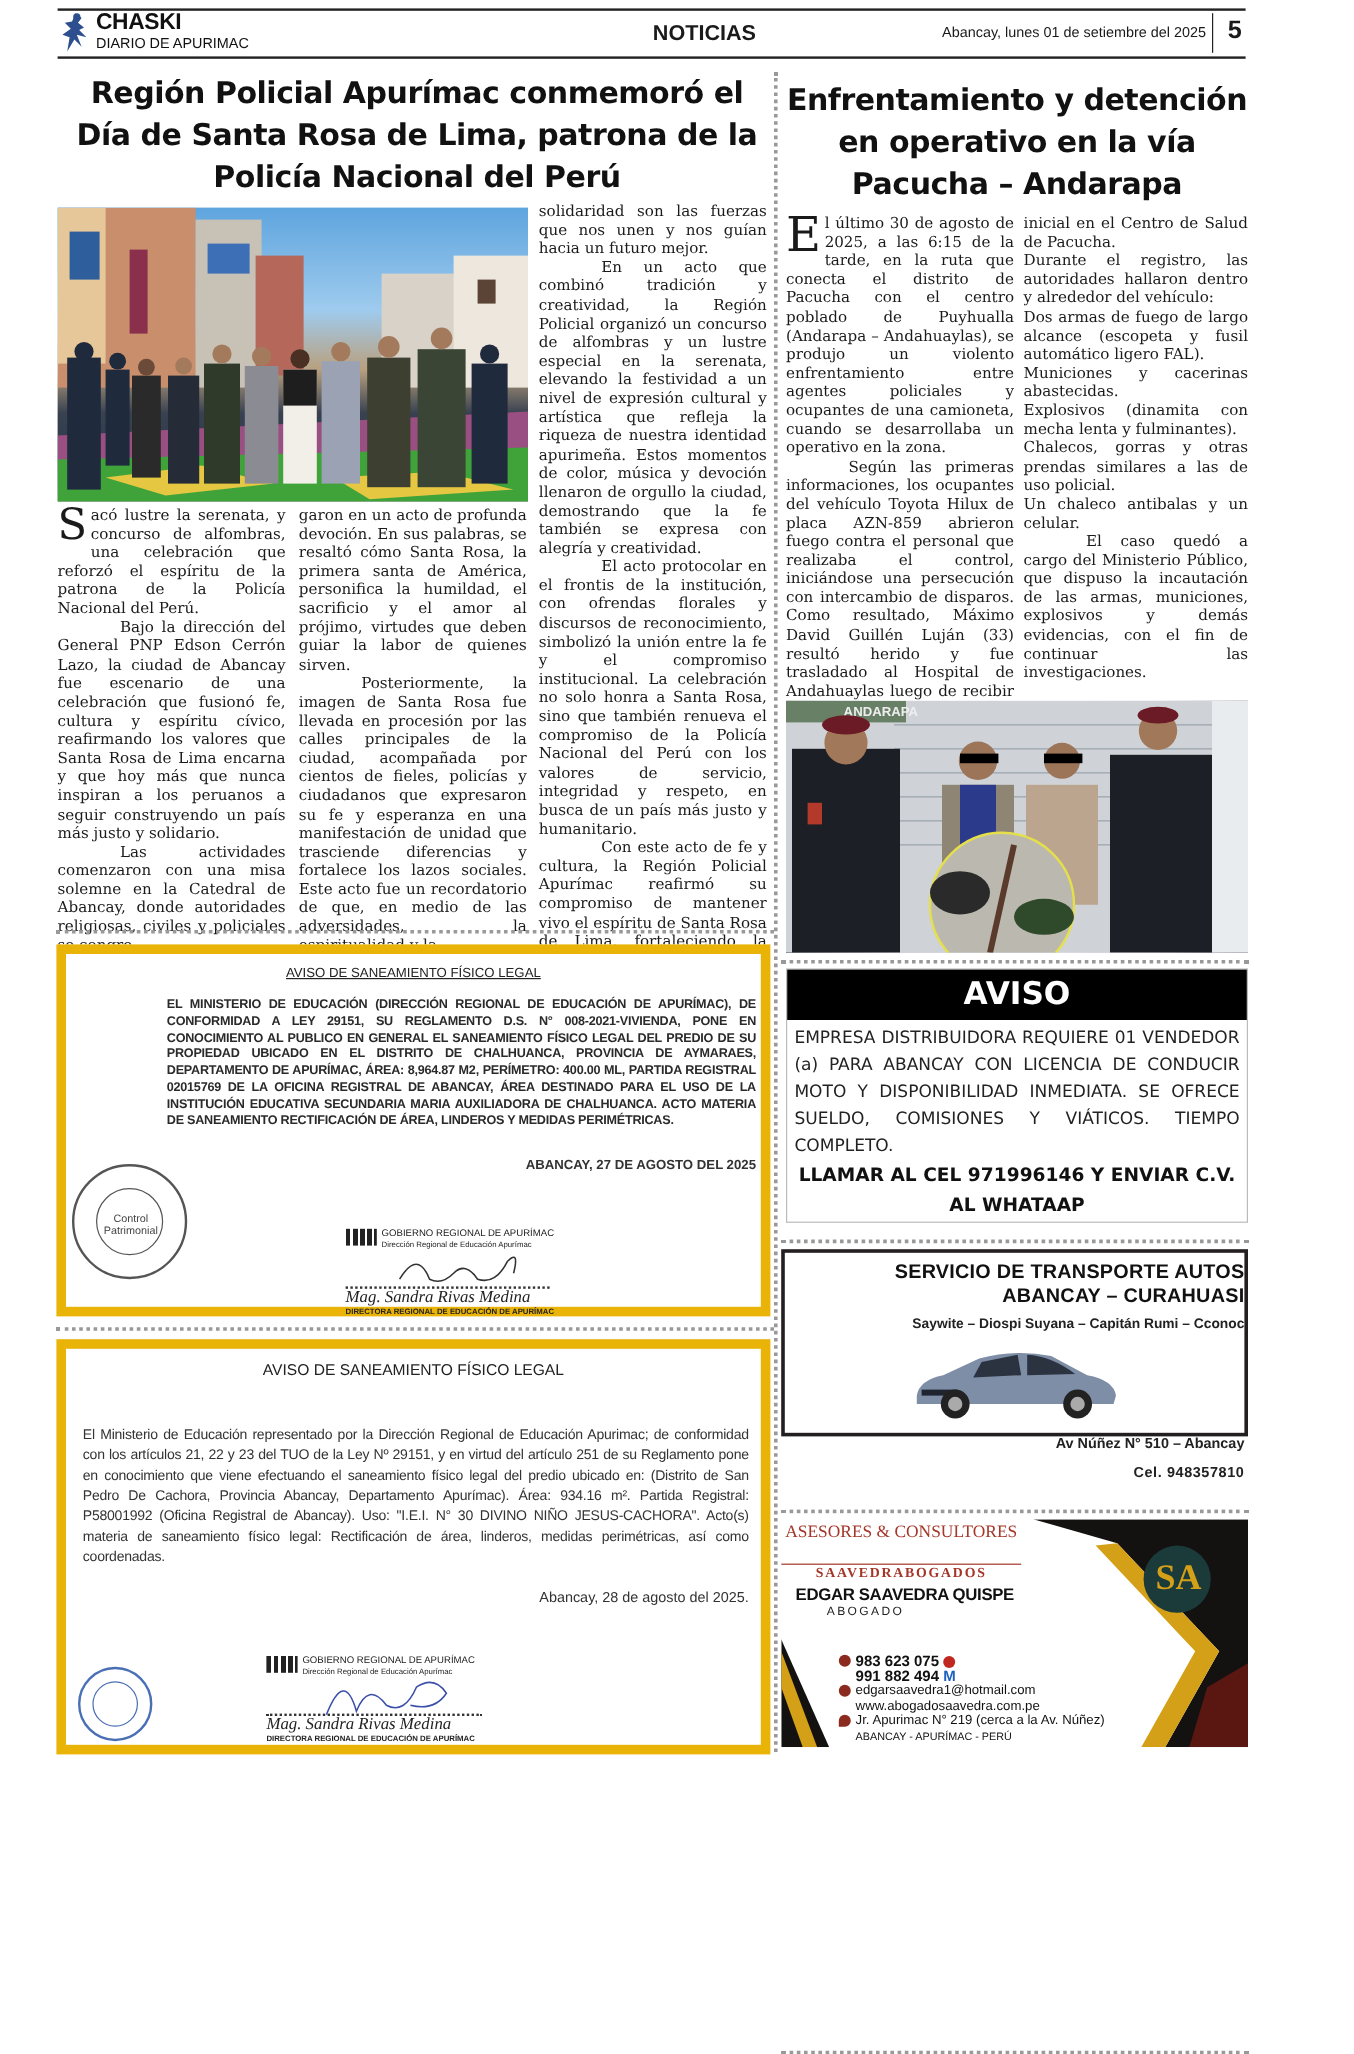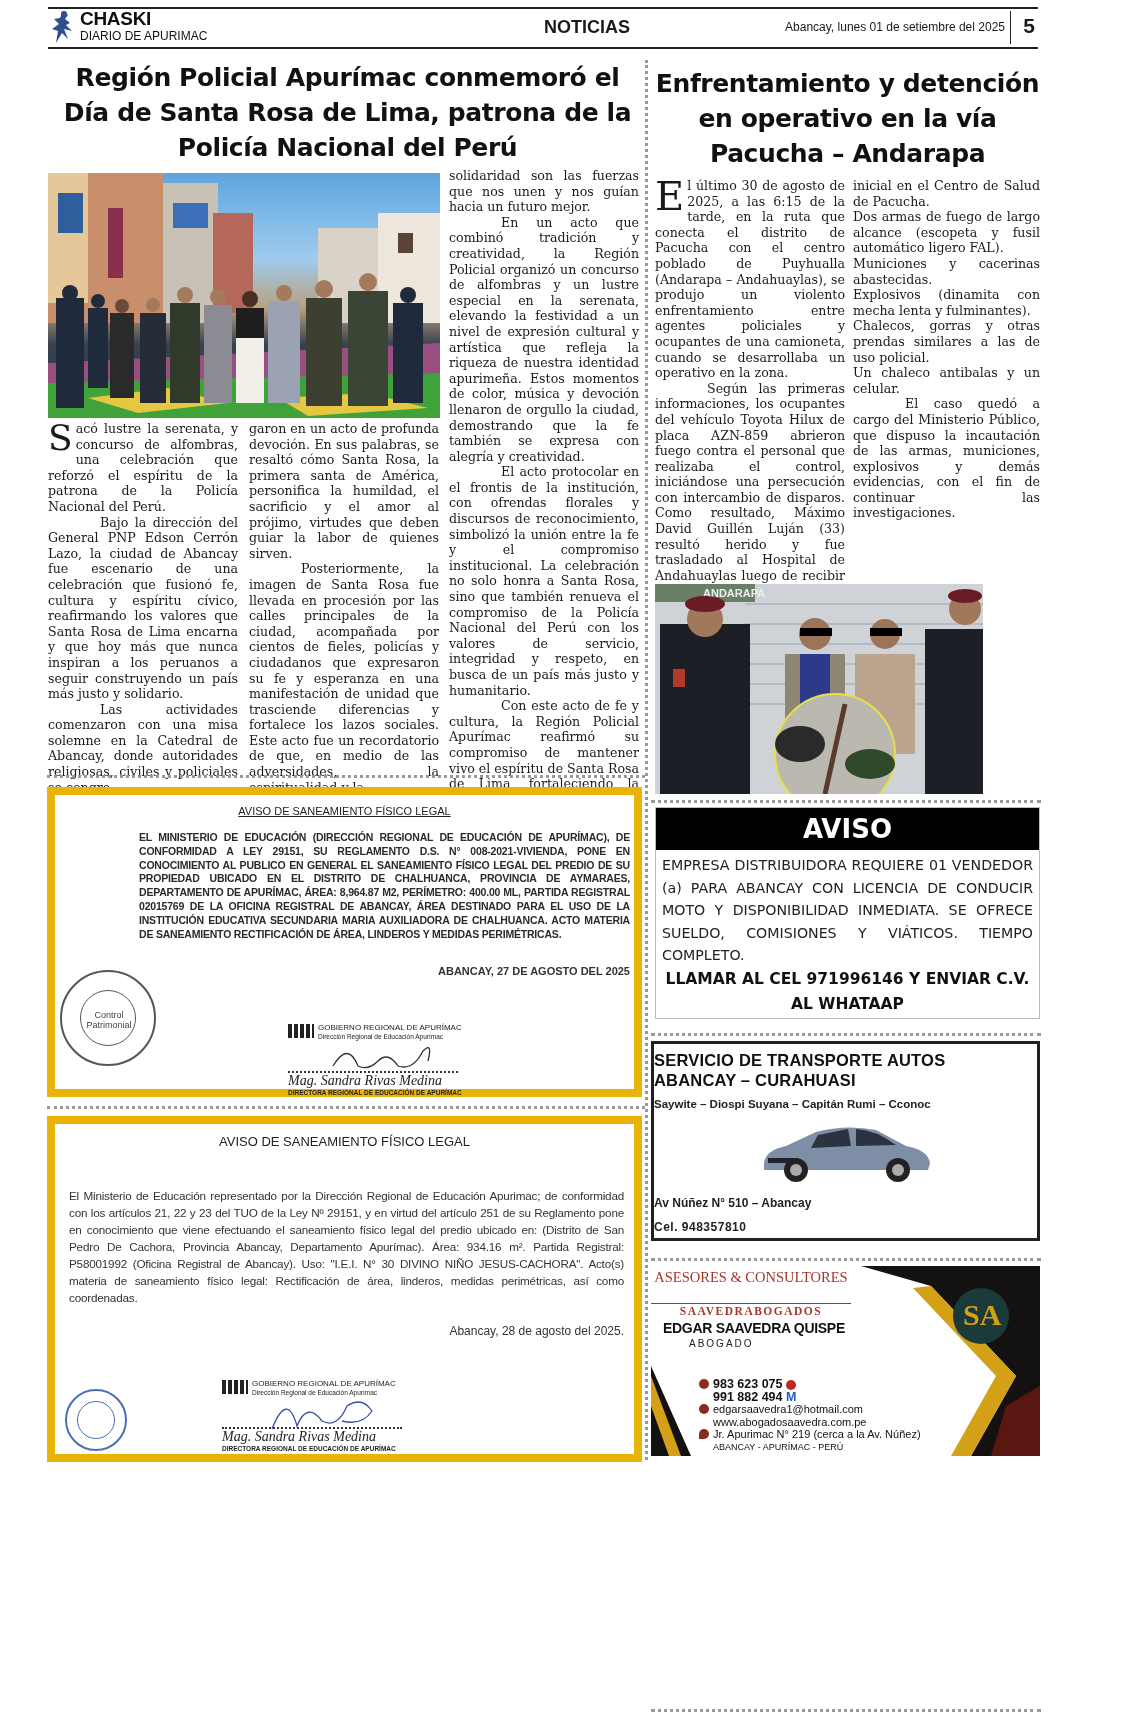--- a/index.html
+++ b/index.html
@@ -28,21 +28,21 @@
 
   
   .col { font-size: 12.6px; line-height: 15.6px; text-align: justify; hyphens: auto; color: #1a1a1a; }
   .col p { text-indent: 52px; }
   .col p.noind { text-indent: 0; }
   .col p.flush { text-indent: 0; }
   .dropcap { float: left; font-size: 36px; line-height: 30px; margin: 2px 3px 0 0; font-family: "DejaVu Serif", serif; }
 
   
   .photo1 { left: 48px; top: 173px; width: 392px; height: 245px; overflow: hidden; background: linear-gradient(180deg, #5ea5de 0%, #9fcbee 35%, #b9a07f 55%, #384150 70%, #2d3a4b 85%, #3c8d3d 100%); }
-  .photo2 { left: 655px; top: 584px; width: 328px; height: 210px; overflow: hidden; background: linear-gradient(90deg, #2a2f3a 0%, #c9ccd1 25%, #d7dadf 60%, #c2c5ca 80%, #2a2f3a 100%); }
+  .photo2 { left: 655px; top: 584px; width: 385px; height: 210px; overflow: hidden; background: linear-gradient(90deg, #2a2f3a 0%, #c9ccd1 25%, #d7dadf 60%, #c2c5ca 80%, #2a2f3a 100%); }
 
   
   .notice { border: 8px solid #eab308; background: #fff; font-family: "Liberation Sans", sans-serif; }
   .n1 { left: 47px; top: 787px; width: 595px; height: 310px; }
   .n2 { left: 47px; top: 1116px; width: 595px; height: 346px; }
   .n-title { text-align: center; font-size: 11px; text-decoration: underline; color: #222; }
   .n1 .n-title { margin-top: 10px; }
   .n1 .n-body { margin: 14px 4px 0 84px; font-size: 10.5px; line-height: 13.8px; text-align: justify; font-weight: bold; color: #2a2a2a; letter-spacing: -0.2px; }
   .n1 .n-date { position: absolute; right: 4px; top: 170px; font-size: 11px; font-weight: bold; color: #333; }
   .n2 .n-title { margin-top: 10px; font-size: 13px; text-decoration: none; color: #222; }
@@ -57,21 +57,21 @@
   .sig-title { font-size: 6.5px; font-weight: bold; color: #222; }
   .sig-curl { position: absolute; }
 
   
   .aviso { left: 655px; top: 807px; width: 385px; height: 212px; border: 1px solid #bbb; font-family: "DejaVu Sans", sans-serif; }
   .aviso-head { background: #000; color: #fff; text-align: center; font-weight: bold; font-size: 26px; height: 42px; line-height: 42px; }
   .aviso-body { padding: 4px 6px 0 6px; font-size: 14.2px; line-height: 22.5px; text-align: justify; color: #222; text-align-last: left; }
   .aviso-call { text-align: center; font-weight: bold; font-size: 15.5px; line-height: 25px; color: #111; padding: 0 4px; }
 
   
-  .transport { left: 651px; top: 1041px; width: 389px; height: 200px; border: 3px solid #231f20; font-family: "Liberation Sans", sans-serif; text-align: left; }
+  .transport { left: 651px; top: 1041px; width: 389px; height: 156px; border: 3px solid #231f20; font-family: "Liberation Sans", sans-serif; text-align: right; }
   .tr-title { font-weight: 900; font-size: 16.5px; line-height: 20px; margin-top: 6px; color: #111; letter-spacing: 0.2px; }
   .tr-route { font-weight: bold; font-size: 11.5px; margin-top: 8px; color: #222; }
   .tr-car { margin: 8px auto 0; width: 180px; height: 70px; position: relative; }
   .tr-addr { font-weight: bold; font-size: 12px; margin-top: 8px; color: #222; }
   .tr-cel { font-weight: bold; font-size: 12px; margin-top: 10px; color: #222; letter-spacing: 0.5px; }
 
   
   .lawyer { left: 651px; top: 1266px; width: 389px; height: 190px; overflow: hidden; background: #fff; font-family: "Liberation Sans", sans-serif; }
   .lw-firm { position: absolute; left: 0; top: 3px; width: 200px; text-align: center; font-family: "Liberation Serif", serif; color: #a4372a; }
   .lw-firm1 { font-size: 14.5px; border-bottom: 1px solid #a4372a; padding-bottom: 17px; }
@@ -170,20 +170,21 @@
 
 <h1 class="abs headline h2">Enfrentamiento y detención en operativo en la vía Pacucha – Andarapa</h1>
 
 <div class="abs col" style="left:655px; top:178px; width:190px;">
   <p class="noind"><span class="dropcap" style="font-size:40px; line-height:32px;">E</span><span>l último 30 de agosto de 2025, a las 6:15 de la tarde, en la ruta que conecta el distrito de Pacucha con el centro poblado de Puyhualla (Andarapa – Andahuaylas), se produjo un violento enfrentamiento entre agentes policiales y ocupantes de una camioneta, cuando se desarrollaba un operativo en la zona.</span></p>
   <p>Según las primeras informaciones, los ocupantes del vehículo Toyota Hilux de placa AZN-859 abrieron fuego contra el personal que realizaba el control, iniciándose una persecución con intercambio de disparos. Como resultado, Máximo David Guillén Luján (33) resultó herido y fue trasladado al Hospital de Andahuaylas luego de recibir atención</p>
 </div>
 
 <div class="abs col" style="left:853px; top:178px; width:187px;">
   <p class="flush">inicial en el Centro de Salud de Pacucha.</p>
+  <p class="flush">Durante el registro, las autoridades hallaron dentro y alrededor del vehículo:</p>
   <p class="flush">Dos armas de fuego de largo alcance (escopeta y fusil automático ligero FAL).</p>
   <p class="flush">Municiones y cacerinas abastecidas.</p>
   <p class="flush">Explosivos (dinamita con mecha lenta y fulminantes).</p>
   <p class="flush">Chalecos, gorras y otras prendas similares a las de uso policial.</p>
   <p class="flush">Un chaleco antibalas y un celular.</p>
   <p>El caso quedó a cargo del Ministerio Público, que dispuso la incautación de las armas, municiones, explosivos y demás evidencias, con el fin de continuar las investigaciones.</p>
 </div>
 
 <div class="abs photo2">
   <svg width="385" height="210" viewBox="0 0 385 210">

